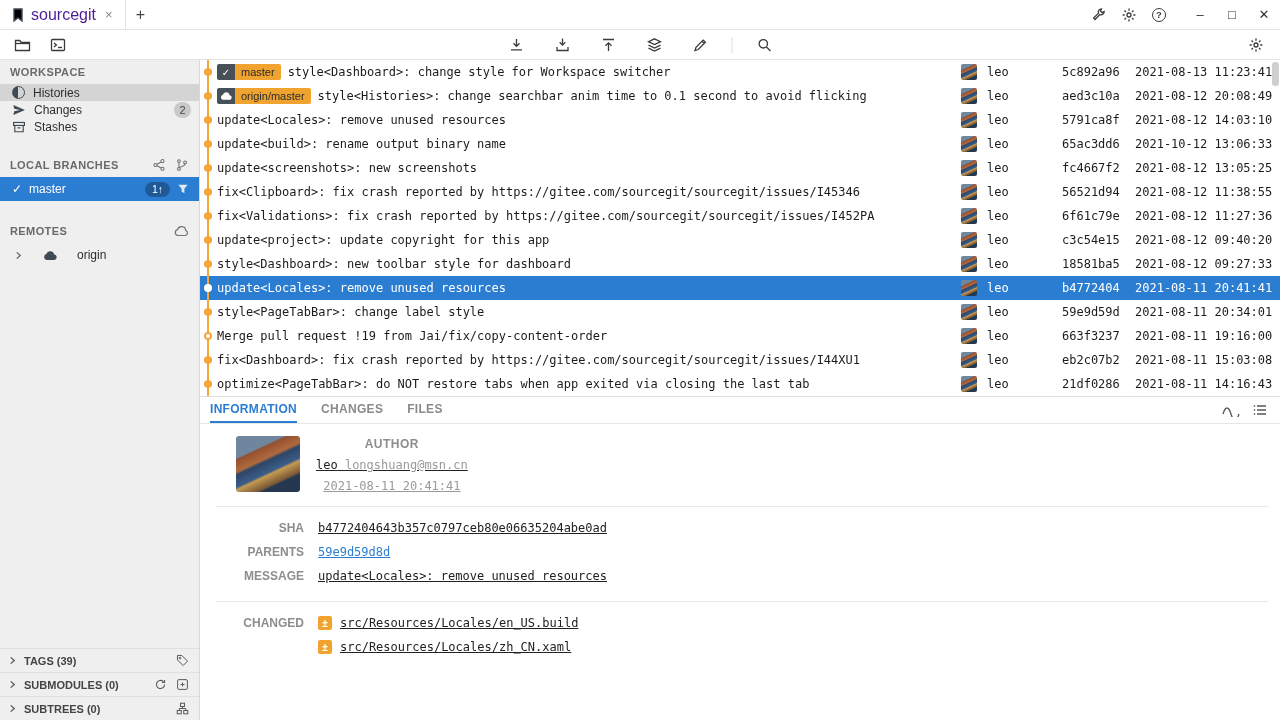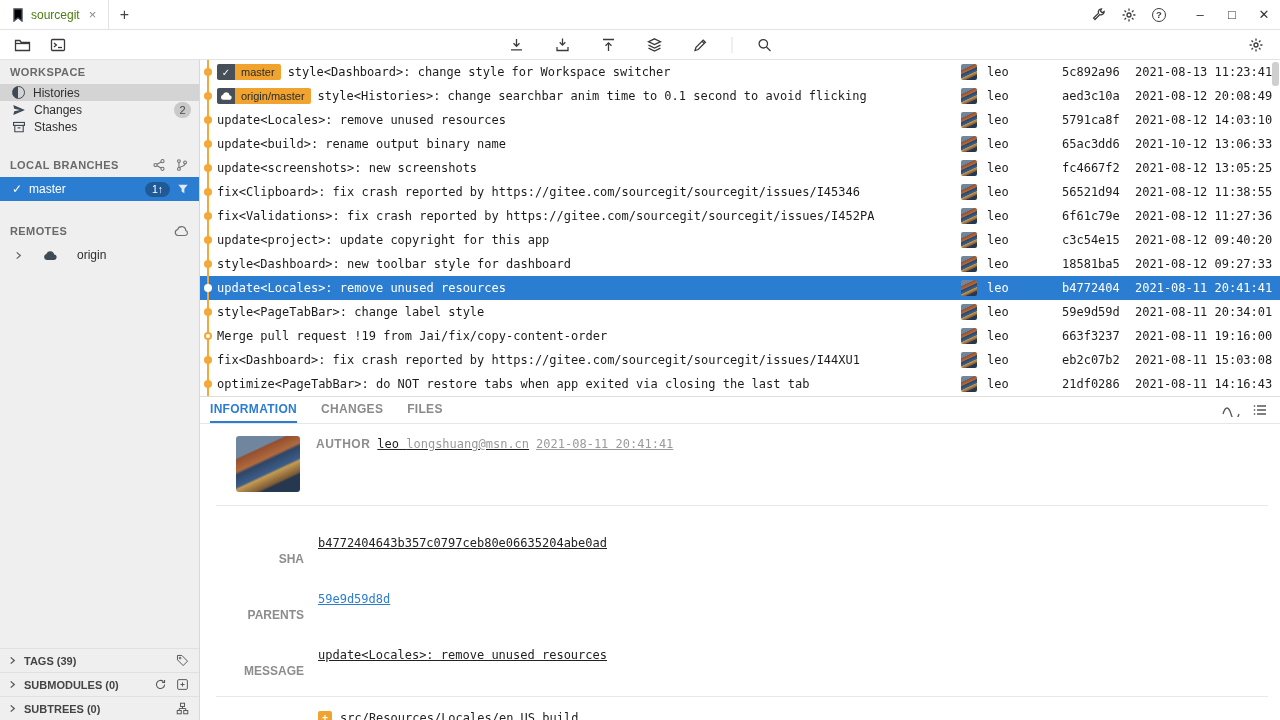--- a/index.html
+++ b/index.html
@@ -3,21 +3,21 @@
 <meta charset="utf-8">
 <style>
   * { box-sizing: border-box; margin: 0; padding: 0; }
   html,body { width:1280px; height:720px; overflow:hidden; }
   body { font-family:"Liberation Sans", sans-serif; font-size:12px; color:#222; background:#fff; }
   .window { width:1280px; height:720px; display:flex; flex-direction:column; overflow:hidden; }
 
   
   .titlebar { height:30px; flex:none; display:flex; align-items:stretch; background:#fff; border-bottom:1px solid #e3e3e3; }
   .tab { display:flex; align-items:center; gap:7px; padding:0 10px 0 12px; border-right:1px solid #e3e3e3; }
-  .tab-label { font-size:12px; color:#4d7c0f; }
+  .tab-label { font-size:16px; color:#4c1d95; }
   .tab-close { color:#888; font-size:13px; padding:0 2px; cursor:default; }
   .newtab { width:30px; display:flex; align-items:center; justify-content:center; font-size:16px; color:#444; }
   .tb-spacer { flex:1; }
   .tb-btn { width:30px; display:flex; align-items:center; justify-content:center; color:#3c3c3c; }
   .win-controls { display:flex; margin-left:10px; }
   .win-btn { width:32px; display:flex; align-items:center; justify-content:center; font-size:13px; color:#333; }
   .q-icon { width:14px; height:14px; border:1.3px solid #3c3c3c; border-radius:50%; display:flex; align-items:center; justify-content:center; font-size:9.5px; font-weight:bold; color:#3c3c3c; }
 
   
   .toolbar { height:30px; flex:none; display:flex; align-items:center; background:#fff; border-bottom:1px solid #e3e3e3; position:relative; }
@@ -73,30 +73,30 @@
 
   
   .detail { flex:1; display:flex; flex-direction:column; border-top:1px solid #dedede; min-height:0; }
   .dtabs { height:27px; flex:none; display:flex; align-items:stretch; gap:24px; padding-left:10px; border-bottom:1px solid #e6e6e6; }
   .dtab { display:flex; align-items:center; font-weight:bold; font-size:12px; letter-spacing:.3px; color:#8a8a8a; border-bottom:2px solid transparent; }
   .dtab.active { color:#2b7dd2; border-bottom-color:#2b7dd2; }
   .dtab-icons { margin-left:auto; display:flex; align-items:center; gap:12px; margin-right:12px; }
   .dcontent { flex:1; overflow:hidden; padding:12px 12px 0 16px; }
   .author-block { display:flex; gap:16px; margin-left:20px; }
   .davatar { width:64px; height:56px; border-radius:3px; flex:none; }
-  .author-info { display:flex; flex-direction:row; gap:7px; padding-top:1px;text-align:center; }
+  .author-info { display:flex; flex-direction:column; gap:7px; padding-top:1px;text-align:center; }
   .mini-label { color:#8d8d8d; font-weight:bold; letter-spacing:.5px; font-size:12px; }
   .mono { font-family:"DejaVu Sans Mono", monospace; font-size:12px;text-decoration:underline; }
   .author-name { color:#222; }
   .author-email { color:#9a9a9a; }
   .author-time { color:#9a9a9a; }
   .dsep { border:none; border-top:1px solid #e8e8e8; margin:13px 0 9px 0; }
   .info-row { display:flex; min-height:24px; align-items:center; }
   .info-row.top { align-items:flex-start; }
-  .info-label { width:88px; flex:none; text-align:right; color:#8d8d8d; font-weight:bold; line-height:24px;margin-top:32px; }
+  .info-label { width:88px; flex:none; text-align:right; color:#8d8d8d; font-weight:bold; line-height:24px; }
   .info-value { margin-left:14px; color:#222; }
   .link { color:#2b7dd2; }
   .file-list { margin-left:14px; display:flex; flex-direction:column; }
   .file-row { height:24px; display:flex; align-items:center; gap:8px; }
   .ficon { width:14px; height:14px; border-radius:2px; background:#f0a32e; color:#fff; font-size:10px; font-weight:bold; display:flex; align-items:center; justify-content:center; flex:none; font-family:"Liberation Sans",sans-serif; }
 
   svg { display:block; }
 </style>
 </head>
 <body>

